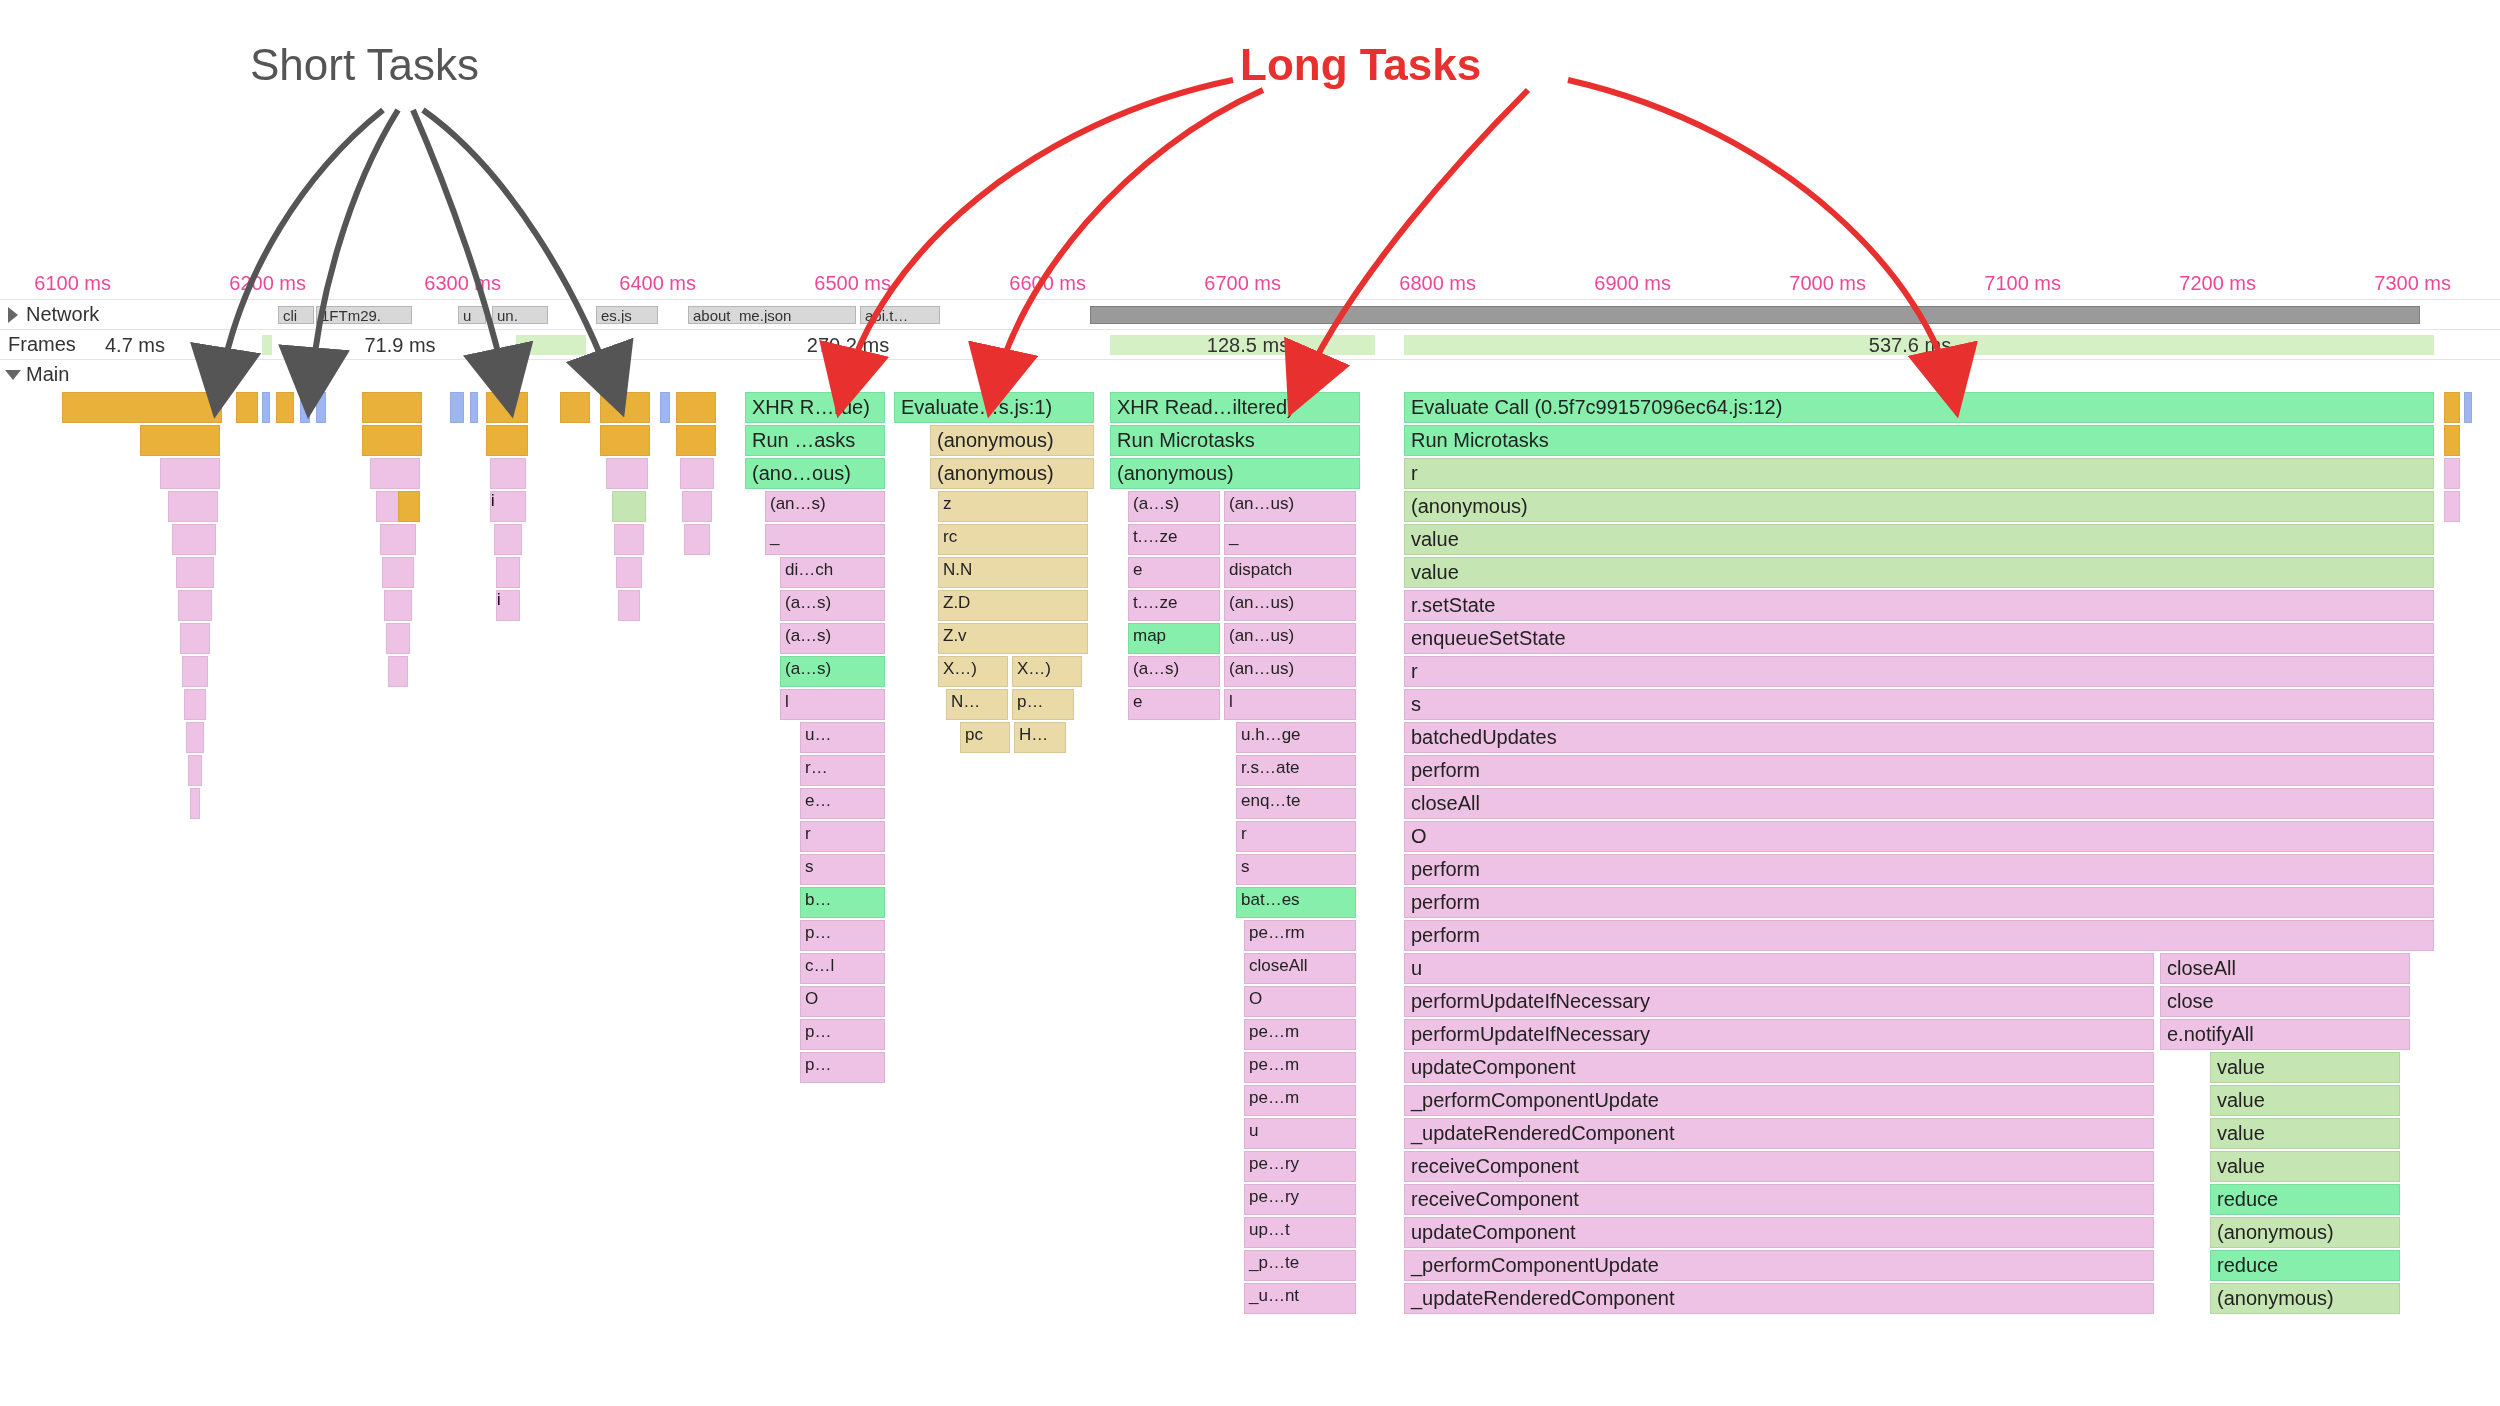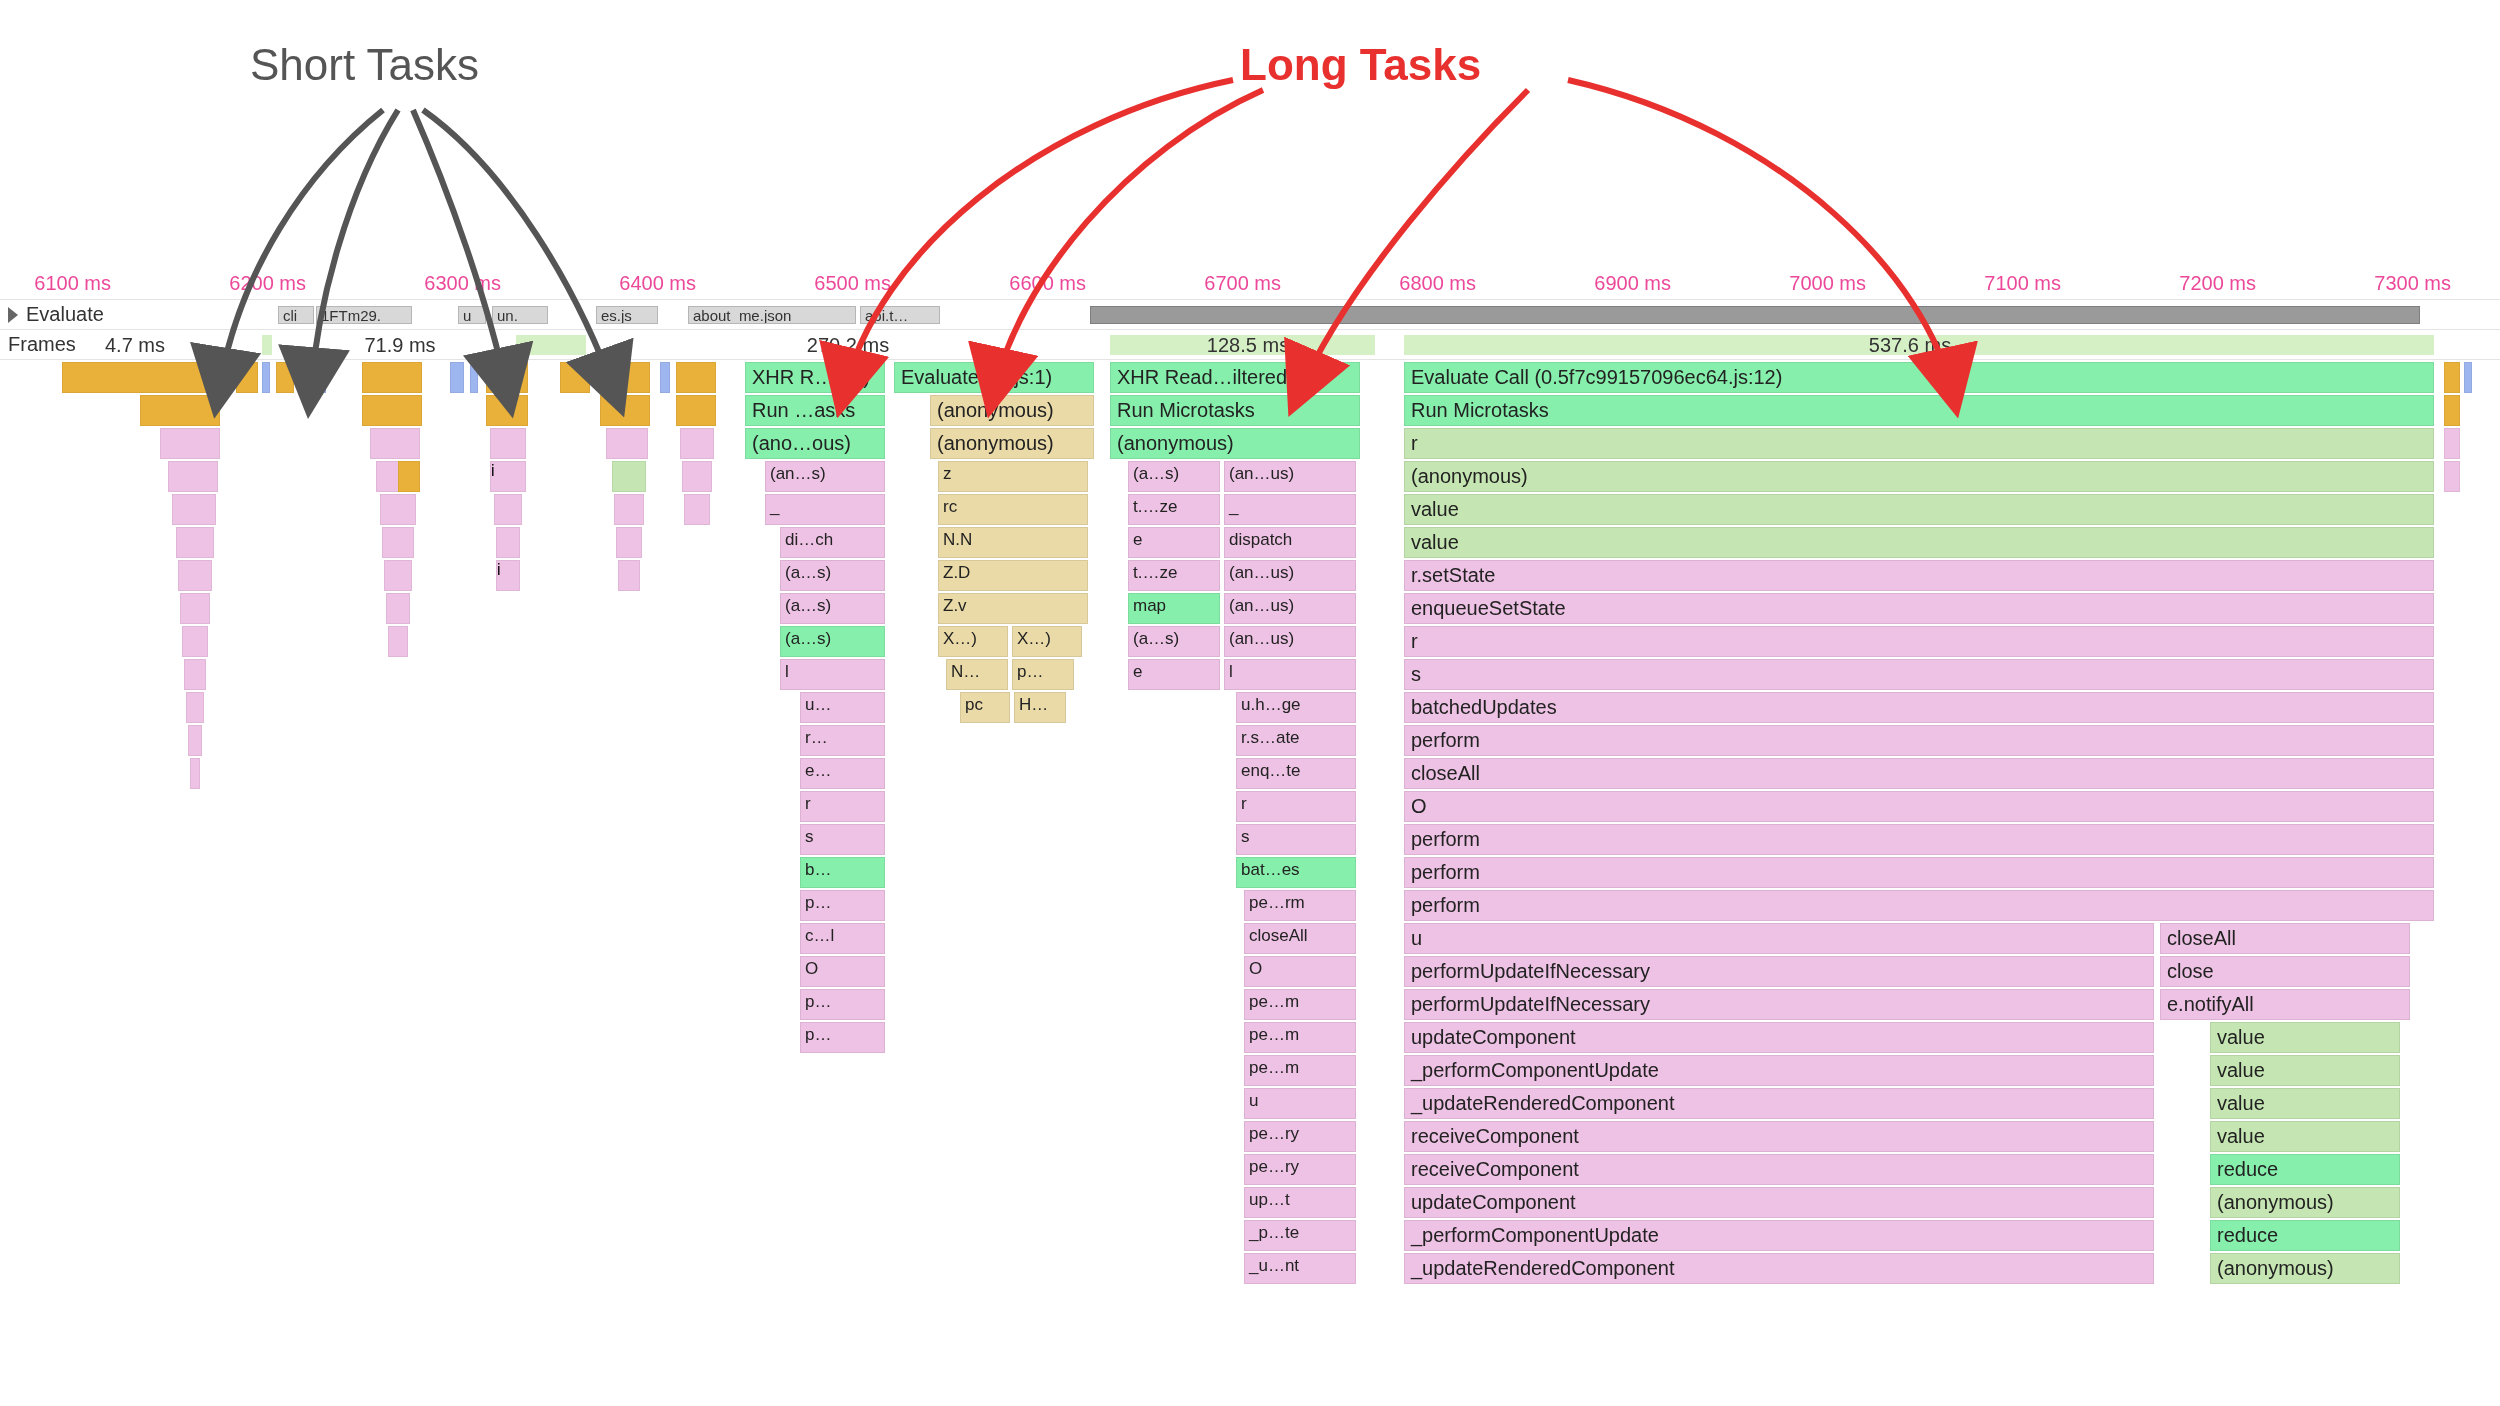--- a/index.html
+++ b/index.html
@@ -110,21 +110,21 @@
     <div class="tick" style="left:1625px">6900 ms</div>
     <div class="tick" style="left:1820px">7000 ms</div>
     <div class="tick" style="left:2015px">7100 ms</div>
     <div class="tick" style="left:2210px">7200 ms</div>
     <div class="tick" style="left:2405px">7300 ms</div>
   </div>
 
   <div class="row">
     <div class="row-label">
       <span class="tri"></span>
-      <span>Evaluate</span>
+      <span>Network</span>
     </div>
     <div class="net-bar" style="left:278px; width:36px">cli</div>
     <div class="net-bar" style="left:316px; width:96px">1FTm29.</div>
     <div class="net-bar" style="left:458px; width:28px">u</div>
     <div class="net-bar" style="left:492px; width:56px">un.</div>
     <div class="net-bar" style="left:596px; width:62px">es.js</div>
     <div class="net-bar" style="left:688px; width:168px">about_me.json</div>
     <div class="net-bar" style="left:860px; width:80px">api.t…</div>
     <div class="net-bar wide" style="left:1090px; width:1330px"></div>
   </div>
@@ -138,20 +138,26 @@
     <div class="frame-text" style="left:400px">71.9 ms</div>
     <div class="frame-bar" style="left:516px; width:70px"></div>
     <div class="frame-text" style="left:848px">270.2 ms</div>
     <div class="frame-bar" style="left:1110px; width:265px"></div>
     <div class="frame-text" style="left:1248px">128.5 ms</div>
     <div class="frame-bar" style="left:1404px; width:1030px"></div>
     <div class="frame-text" style="left:1910px">537.6 ms</div>
   </div>
 
 
+  <div class="row" style="border-bottom:none">
+    <div class="row-label">
+      <span class="tri open"></span>
+      <span>Main</span>
+    </div>
+  </div>
 
   <div class="main-area" style="height:900px;">
 
     <div>
 
       <div class="sliver y" style="left:62px; top:0; width:160px"></div>
       <div class="sliver y" style="left:236px; top:0; width:22px"></div>
       <div class="sliver b" style="left:262px; top:0; width:8px"></div>
       <div class="sliver y" style="left:276px; top:0; width:18px"></div>
       <div class="sliver b" style="left:300px; top:0; width:10px"></div>

